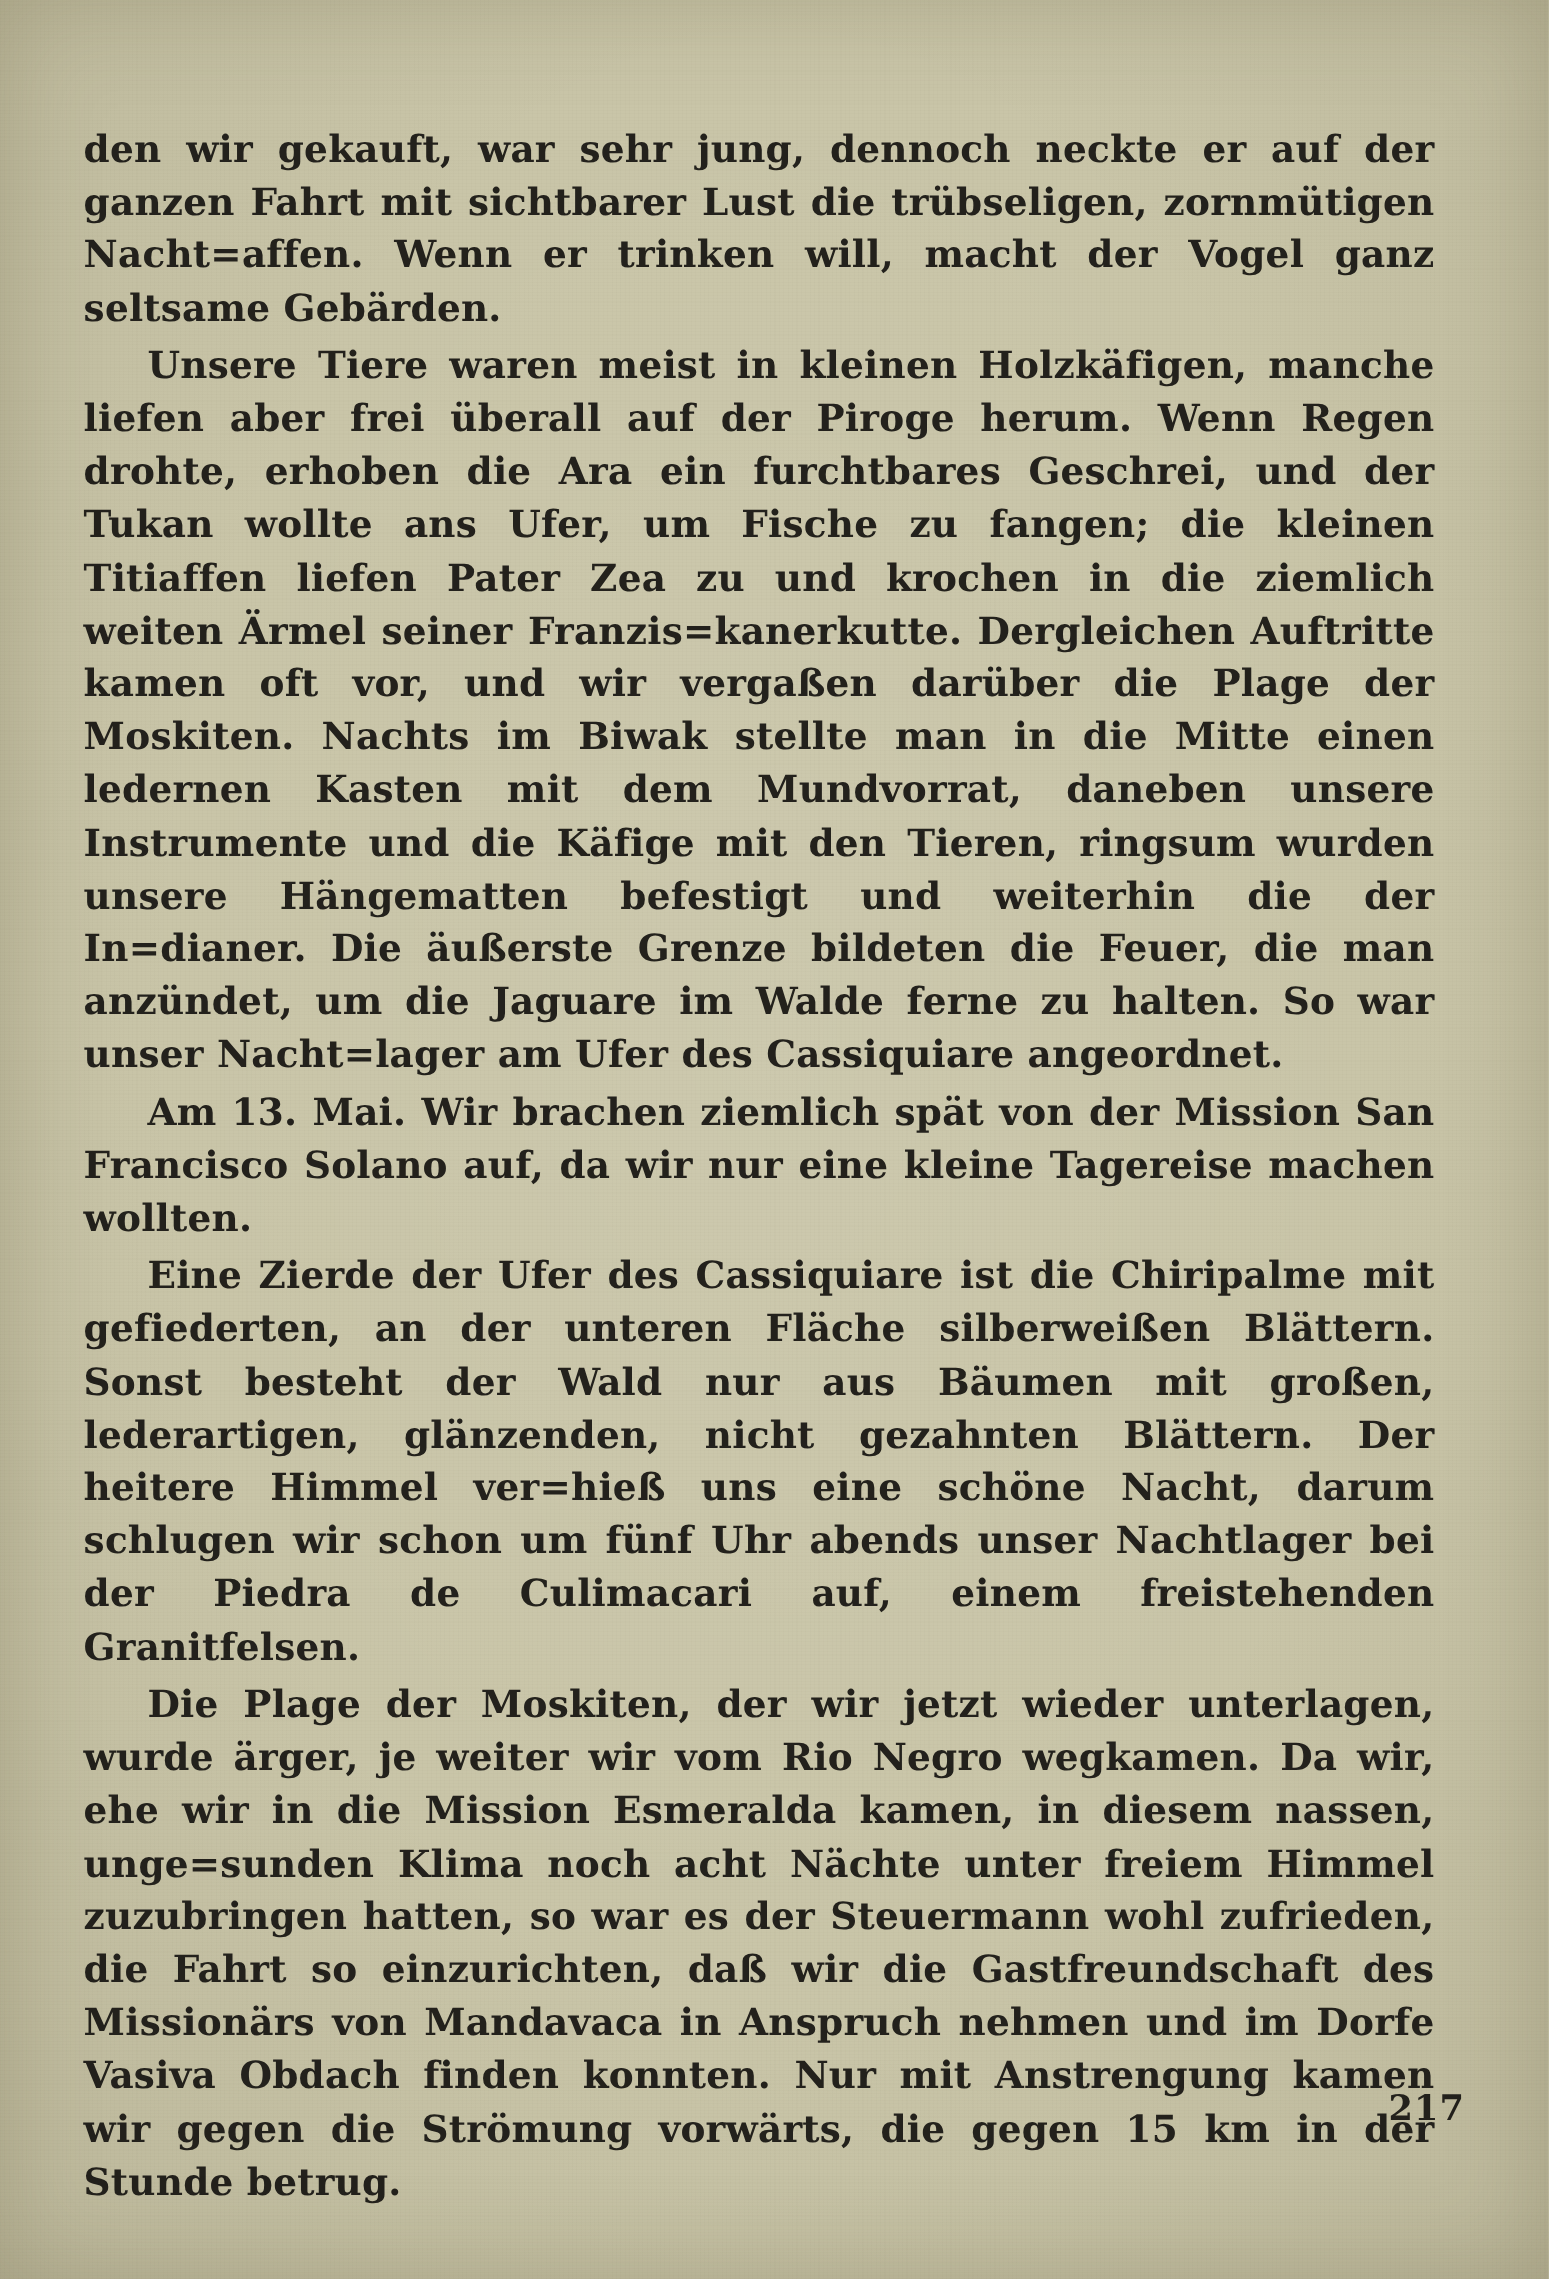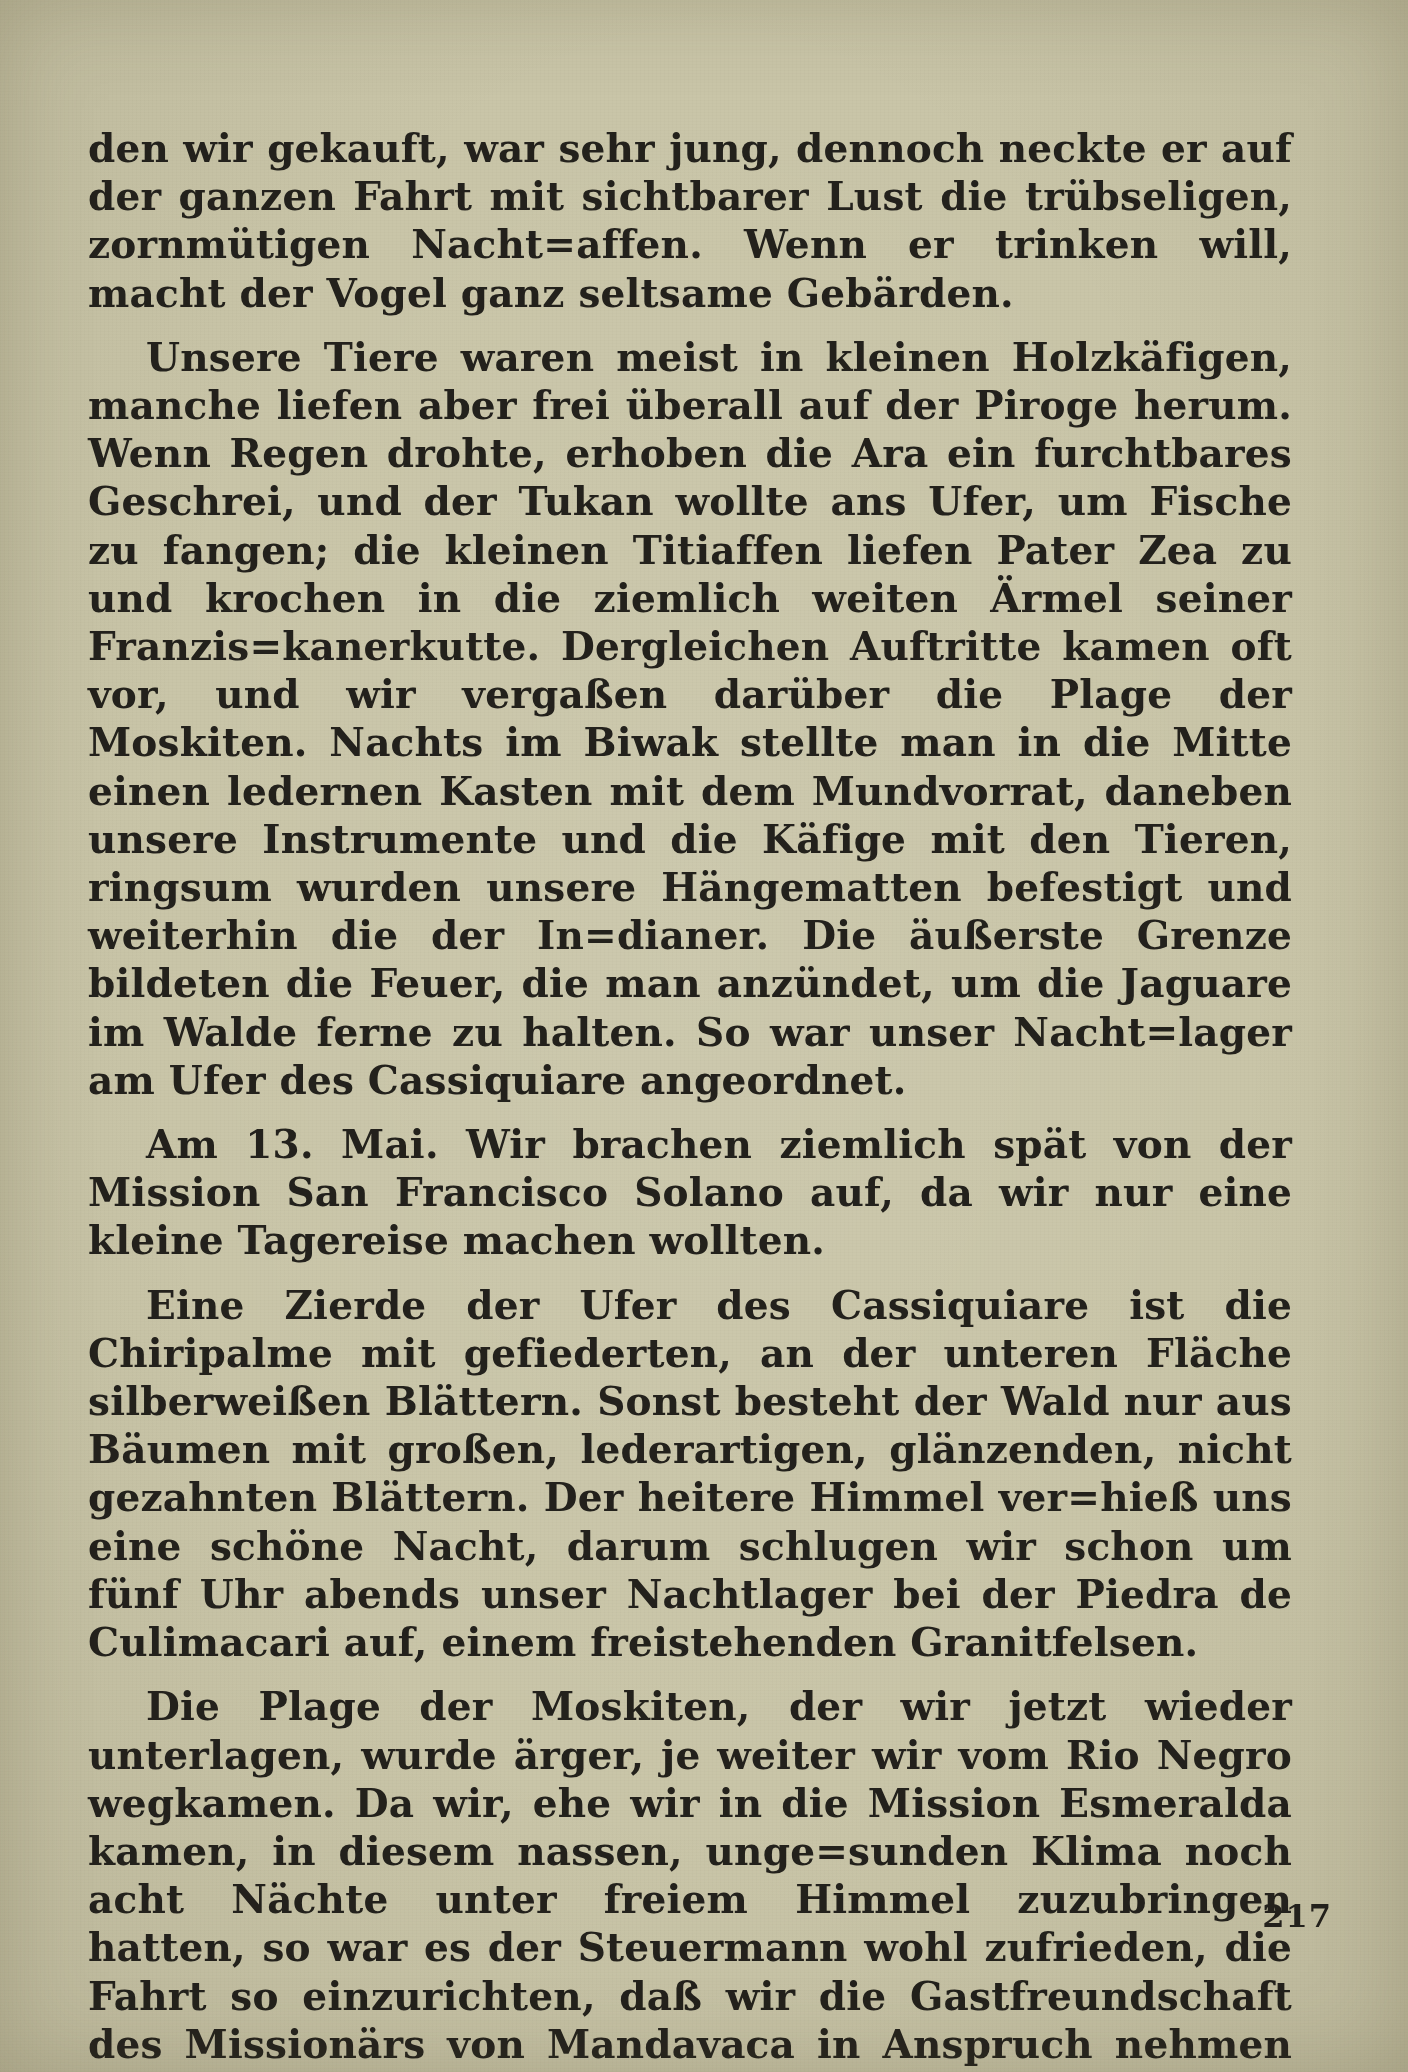--- a/index.html
+++ b/index.html
@@ -22,22 +22,22 @@
       radial-gradient(ellipse at 50% 45%, rgba(255,255,255,0.07) 0%, rgba(0,0,0,0.00) 55%, rgba(70,62,35,0.10) 100%),
       #c9c5a8;
   }
   .text-block {
     position: absolute;
     left: 72px;
     top: 108px;
     width: 1236px;
   }
   p {
-    margin: 16px;
-    font-size: 39px;
+    margin: 4px;
+    font-size: 34px;
     line-height: 48.2px;
     color: #23211c;
     text-align: justify;
     text-justify: inter-word;
     letter-spacing: 0.2px;
     font-weight: 600;
     font-family: "DejaVu Serif", serif;
     -webkit-font-smoothing: none;
   }
   p.indent {

